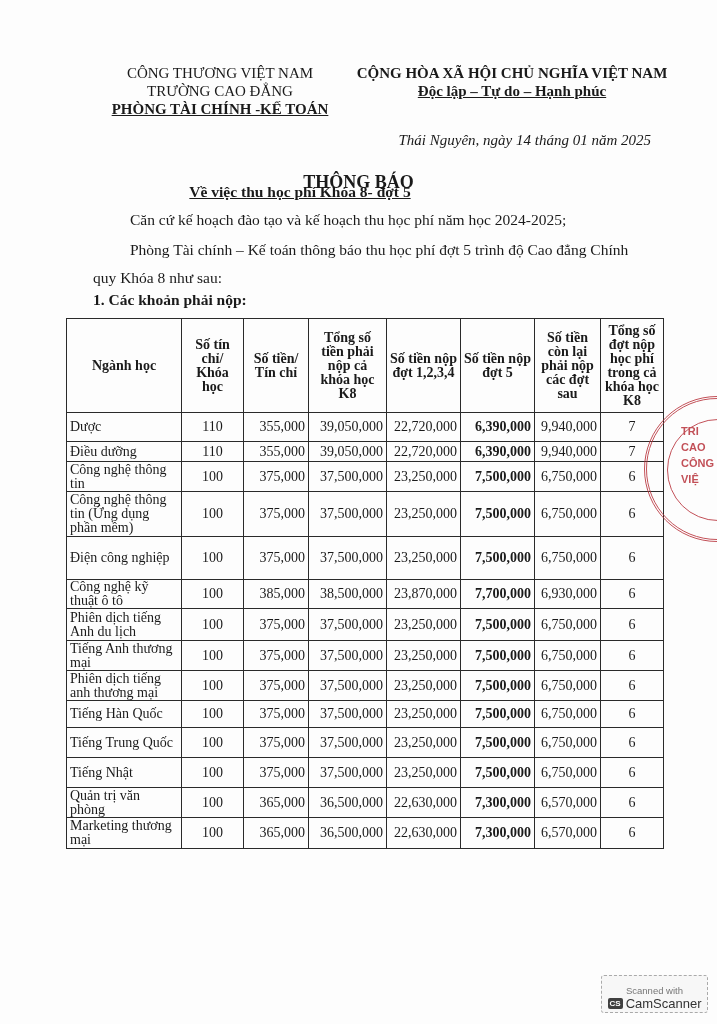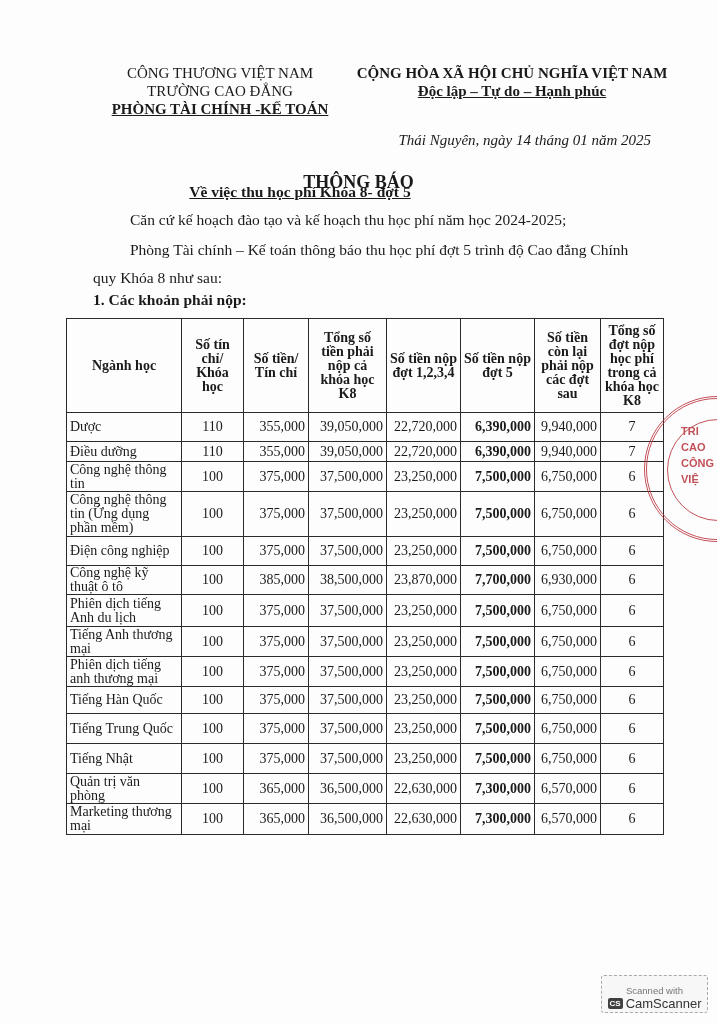--- a/index.html
+++ b/index.html
@@ -118,21 +118,21 @@
       <tr style="height: 45px;">
         <td class="name">Công nghệ thông tin (Ứng dụng phần mềm)</td>
         <td class="c">100</td>
         <td class="num">375,000</td>
         <td class="num">37,500,000</td>
         <td class="num">23,250,000</td>
         <td class="num bold">7,500,000</td>
         <td class="num">6,750,000</td>
         <td class="c">6</td>
       </tr>
-      <tr style="height: 29px; padding-left: 24px;">
+      <tr style="height: 43px; padding-left: 24px;">
         <td class="name">Điện công nghiệp</td>
         <td class="c">100</td>
         <td class="num">375,000</td>
         <td class="num">37,500,000</td>
         <td class="num">23,250,000</td>
         <td class="num bold">7,500,000</td>
         <td class="num">6,750,000</td>
         <td class="c">6</td>
       </tr>
       <tr style="height: 28px;">

